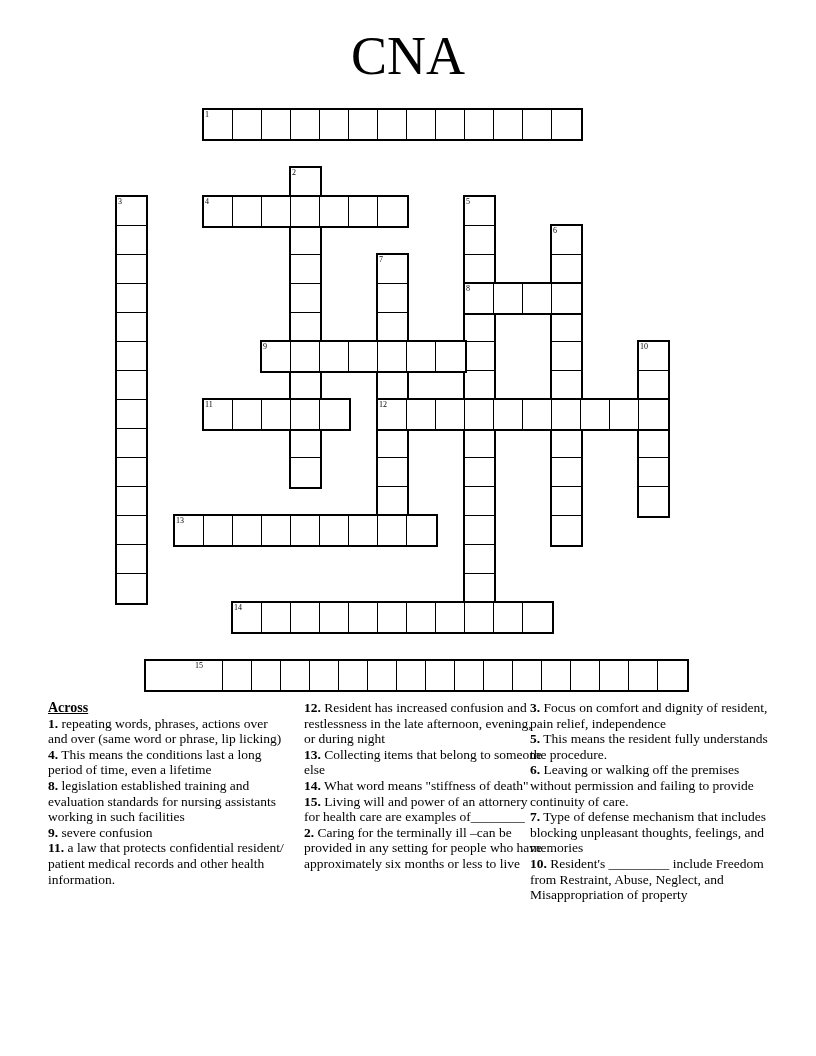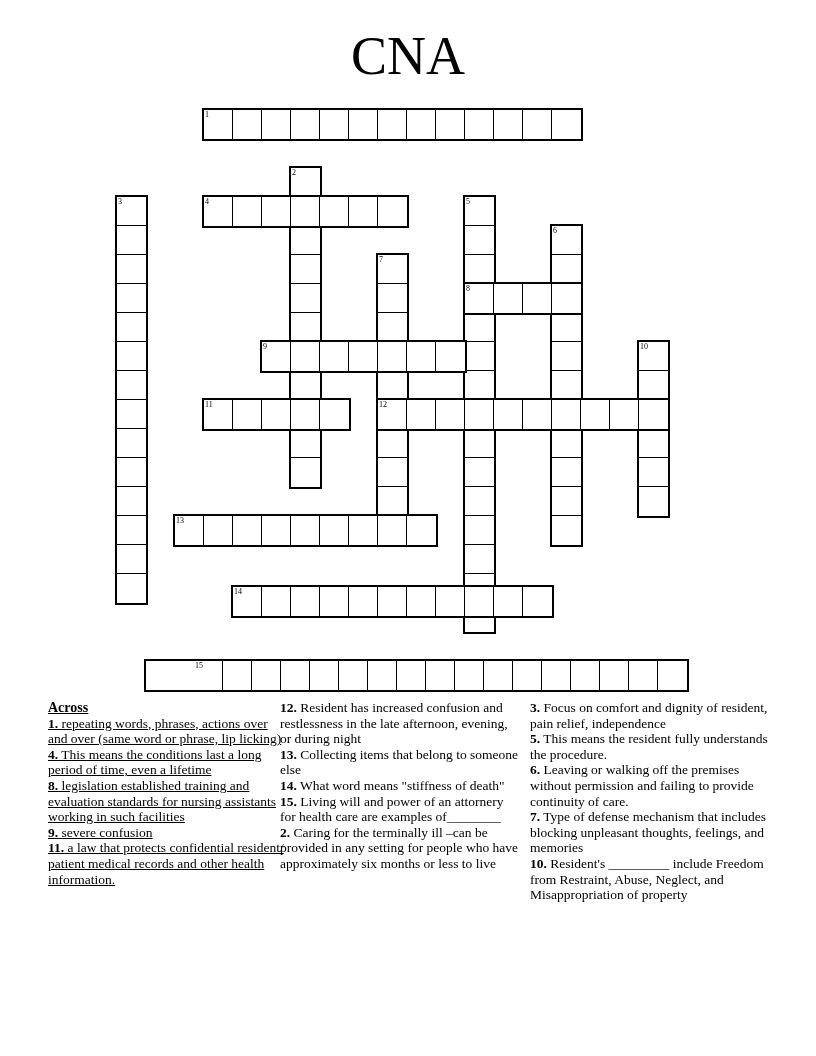--- a/index.html
+++ b/index.html
@@ -45,22 +45,22 @@
     font-size:8px;line-height:9px;
     font-family:"Liberation Serif", serif;
   }
   #clues{
     position:absolute;left:0;top:700px;width:816px;
   }
   .clue-col{
     position:absolute;top:0;
     font-size:13.5px;line-height:15.6px;
   }
-  #clue-col-1{left:48px;width:240px;text-decoration:underline;}
-  #clue-col-2{left:280px;width:240px;}
+  #clue-col-1{left:48px;width:240px;}
+  #clue-col-2{left:304px;width:240px;}
   #clue-col-3{left:530px;width:248px;}
   .clue-header{
     font-weight:bold;
     text-decoration:underline;
     font-size:14px;
   }
   .clue b{font-weight:bold;}
 </style>
 </head>
 <body>
@@ -236,21 +236,21 @@
         </div>
         <div class="cell"></div>
         <div class="cell"></div>
         <div class="cell"></div>
         <div class="cell"></div>
         <div class="cell"></div>
         <div class="cell"></div>
         <div class="cell"></div>
         <div class="cell"></div>
       </div>
-      <div class="word across" style="left: 114px; top: 475px;">
+      <div class="word across" style="left: 114px; top: 491px;">
         <div class="cell">
           <span class="cellnum">14</span>
         </div>
         <div class="cell"></div>
         <div class="cell"></div>
         <div class="cell"></div>
         <div class="cell"></div>
         <div class="cell"></div>
         <div class="cell"></div>
         <div class="cell"></div>

